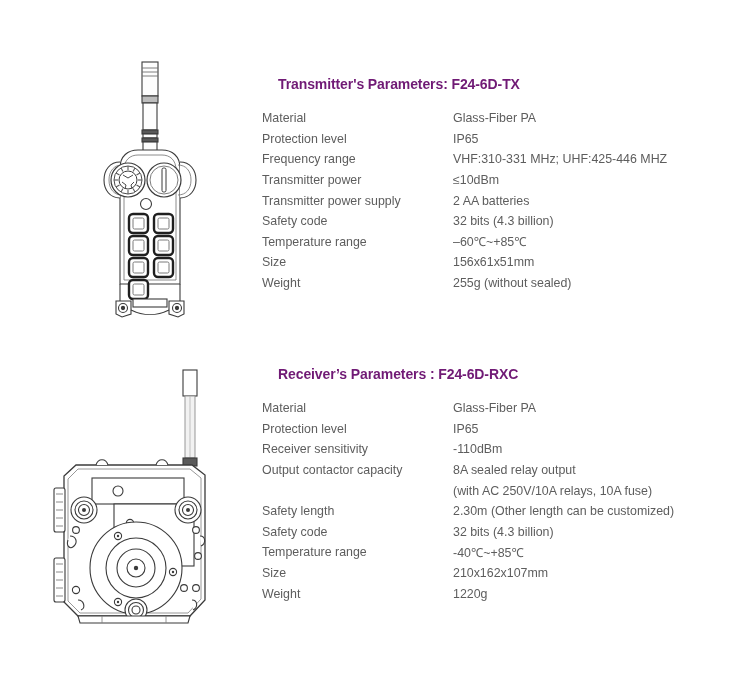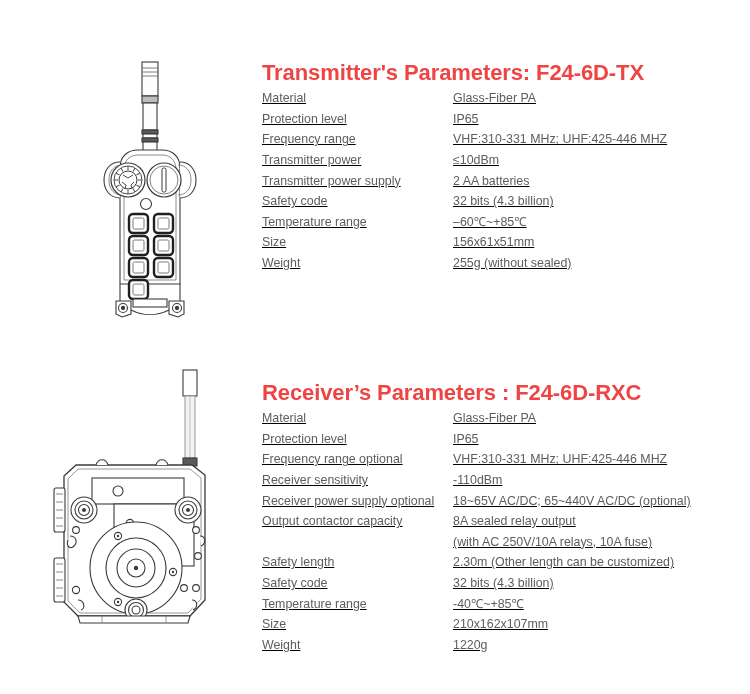--- a/index.html
+++ b/index.html
@@ -32,34 +32,33 @@
   }
 
   .spec-block {
     position: absolute;
     left: 262px;
     top: 0;
     width: 480px;
   }
 
   .spec-title {
-    font-size: 22px;
+    font-size: 14px;
     font-weight: bold;
-    color: #ef4444;
+    color: #701a75;
     letter-spacing: -0.1px;
-    margin: 0;
+    margin: 16px;
     padding: 0;
     white-space: nowrap;
   }
 
   .spec-table {
     margin-top: 2px;
     border-collapse: collapse;
     width: 480px;
-    text-decoration: underline;
   }
   .spec-table td {
     font-size: 12.4px;
     color: #5d5d5d;
     padding: 0;
     height: 20.6px;
     vertical-align: middle;
     white-space: nowrap;
     font-weight: normal;
   }
@@ -296,43 +295,35 @@
           <circle cx="96" cy="250" r="4" fill="#ffffff" stroke="#3b3b3b"></circle>
 
           <path d="M38 256 L150 256 L148 263 L40 263 Z" fill="#ffffff" stroke="#3b3b3b"></path>
           <line x1="62" y1="256" x2="62" y2="263" stroke="#7d7d7d" stroke-width="0.8"></line>
           <line x1="126" y1="256" x2="126" y2="263" stroke="#7d7d7d" stroke-width="0.8"></line>
         </g>
       </svg>
     </div>
   </div>
 
-  <div class="spec-block" style="top:30px;">
+  <div class="spec-block" style="top:0;">
     <h2 class="spec-title">Receiver’s Parameters : F24-6D-RXC</h2>
     <table class="spec-table">
       <tbody id="rx-rows">
           <tr>
             <td class="spec-label">Material</td>
             <td class="spec-value">Glass-Fiber PA</td>
           </tr>
           <tr>
             <td class="spec-label">Protection level</td>
             <td class="spec-value">IP65</td>
           </tr>
           <tr>
-            <td class="spec-label">Frequency range optional</td>
-            <td class="spec-value">VHF:310-331 MHz; UHF:425-446 MHZ</td>
-          </tr>
-          <tr>
             <td class="spec-label">Receiver sensitivity</td>
             <td class="spec-value">-110dBm</td>
-          </tr>
-          <tr>
-            <td class="spec-label">Receiver power supply optional</td>
-            <td class="spec-value">18~65V AC/DC; 65~440V AC/DC (optional)</td>
           </tr>
           <tr>
             <td class="spec-label">Output contactor capacity</td>
             <td class="spec-value">8A sealed relay output</td>
           </tr>
           <tr>
             <td class="spec-label"></td>
             <td class="spec-value">(with AC 250V/10A relays, 10A fuse)</td>
           </tr>
           <tr>

